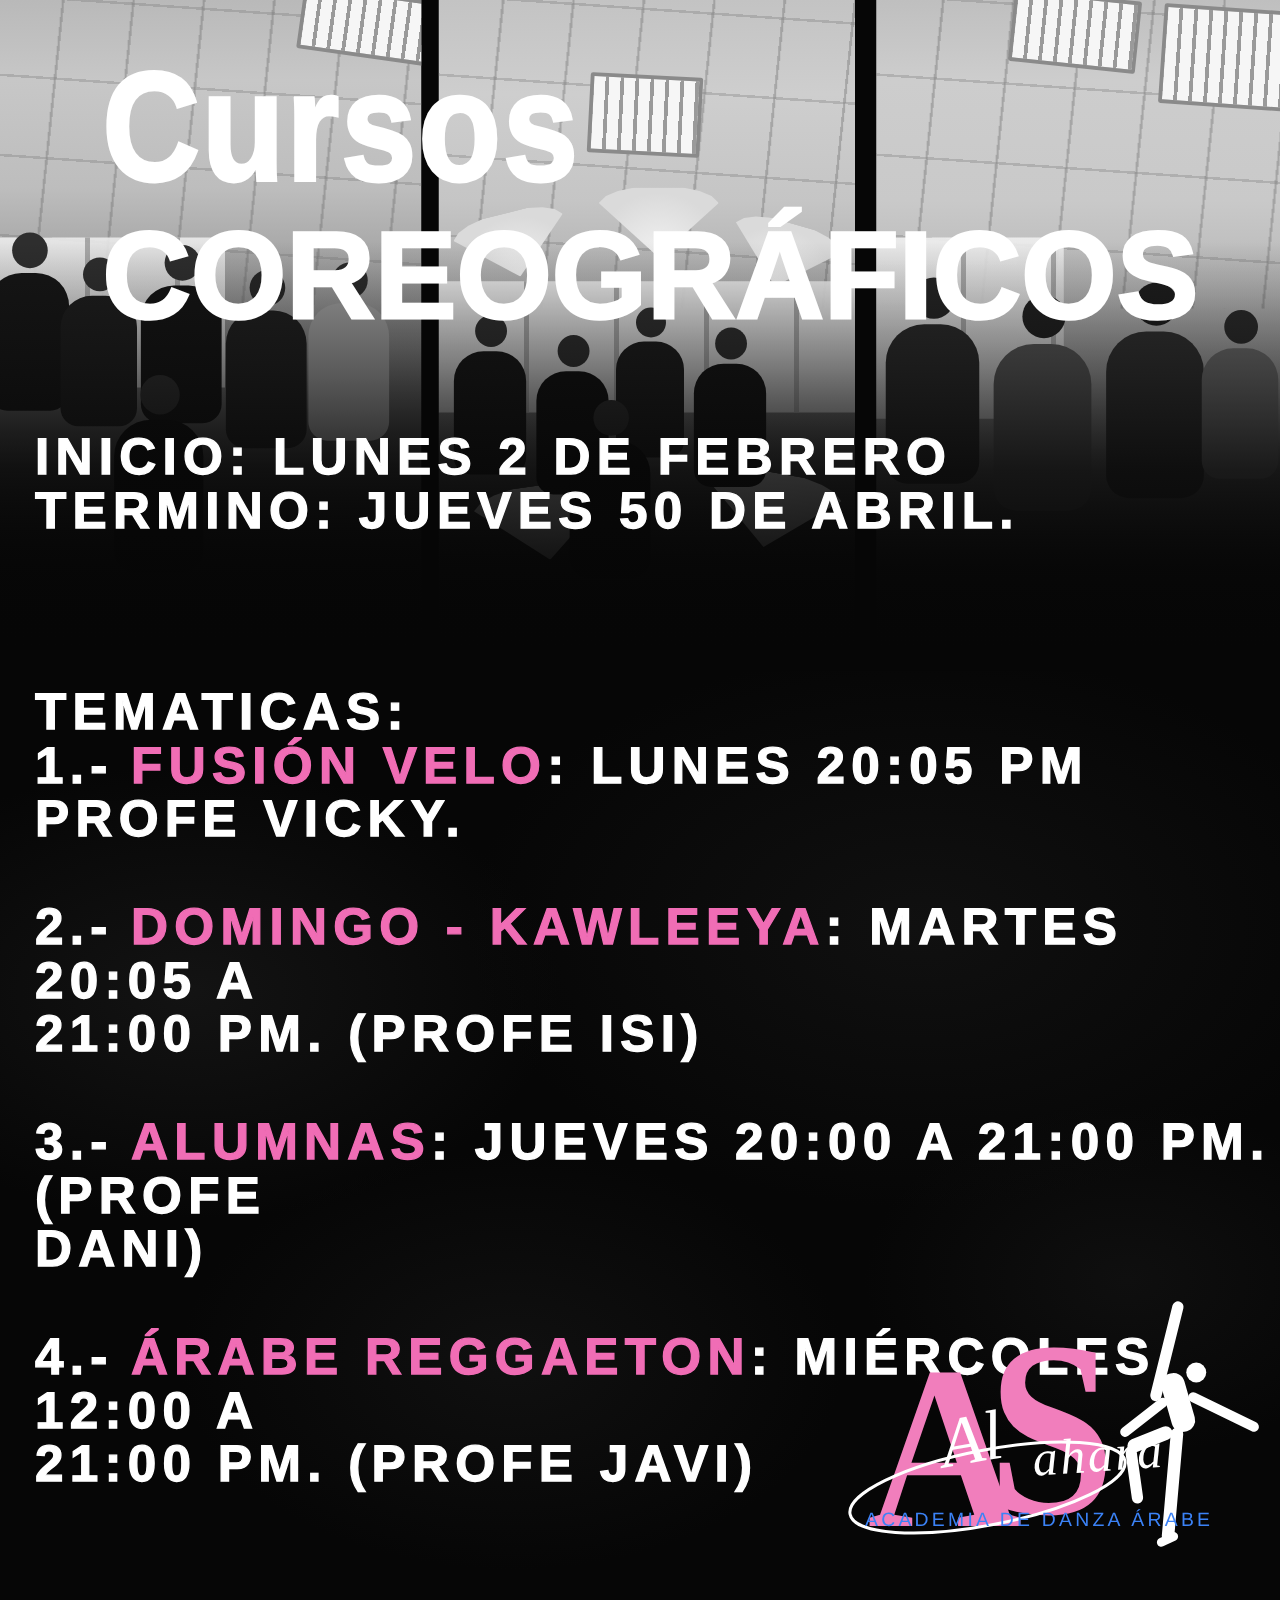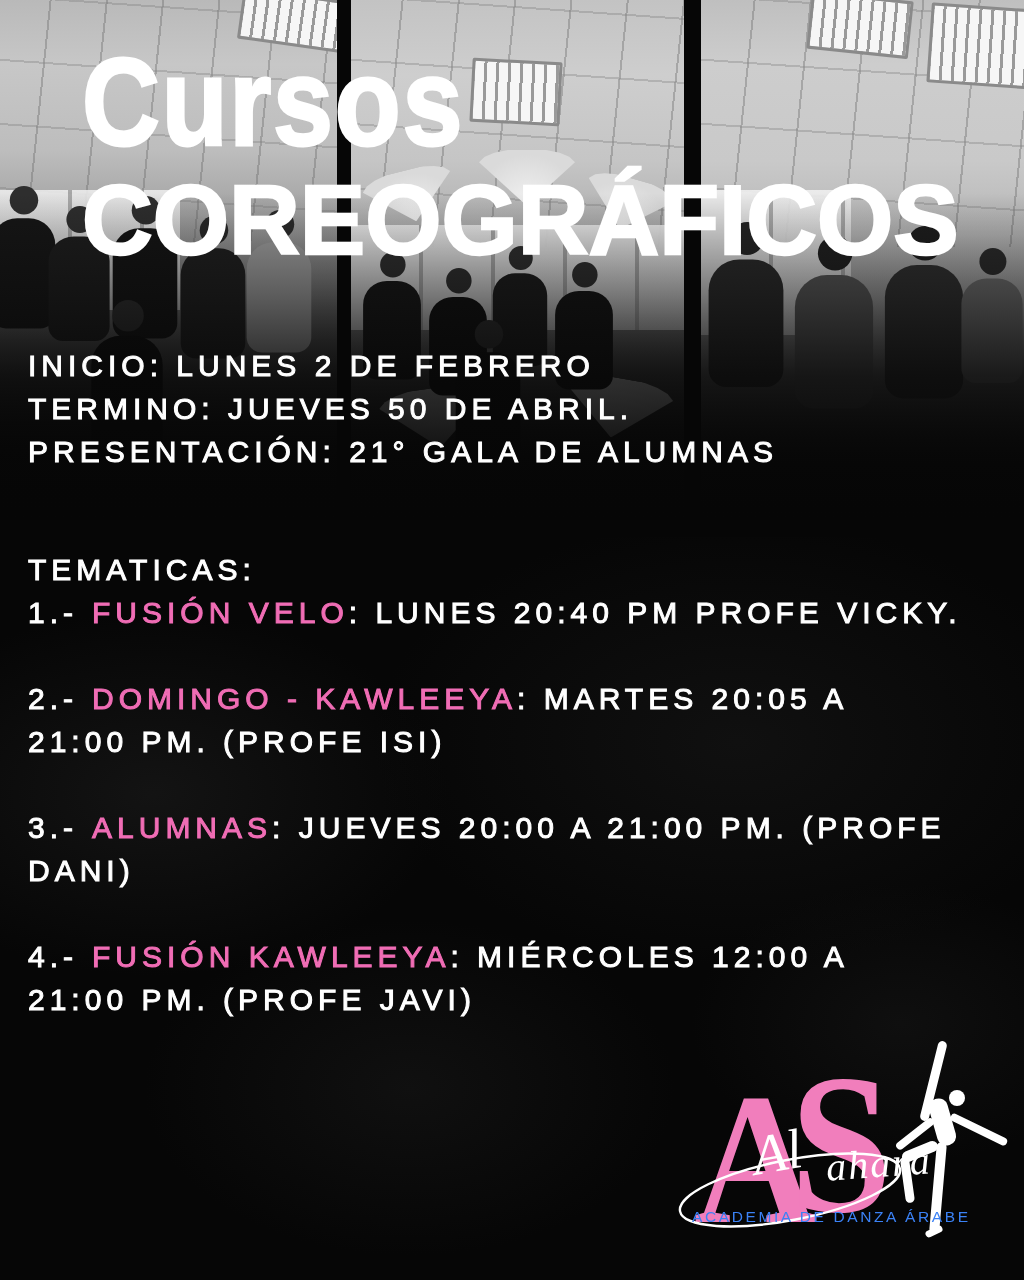--- a/index.html
+++ b/index.html
@@ -46,21 +46,21 @@
   .fade{position:absolute;inset:0;
     background:linear-gradient(180deg, rgba(6,6,6,0) 0%, rgba(6,6,6,0) 36%, rgba(6,6,6,.42) 55%, rgba(6,6,6,.8) 70%, rgba(6,6,6,.96) 85%, #060606 97%);}
   
   .t1,.t2{position:absolute;color:#fff;font-weight:bold;line-height:1;white-space:nowrap;
     transform-origin:left top;}
   .t1{left:82px;top:40px;font-size:124px;letter-spacing:2px;transform:scaleX(.87);
     -webkit-text-stroke:3px #fff;}
   .t2{left:82px;top:170px;font-size:99px;letter-spacing:0;transform:scaleX(.99);
     -webkit-text-stroke:2.5px #fff;}
   
-  .txt{color:#ffffff;font-weight:normal;font-size:30px;line-height:43px;letter-spacing:5px;}
+  .txt{color:#ffffff;font-weight:bold;font-size:41px;line-height:43px;letter-spacing:5px;}
   .txt,.txt span{-webkit-text-stroke:1px currentColor;}
   .info{position:absolute;left:28px;top:344px;width:992px;}
   .tematicas{position:absolute;left:28px;top:548px;width:1000px;}
   .item{margin-bottom:43px;}
   .item .num{margin-right:14px;}
   .pink{color:#f06db5;margin-top:32px;}
   
   .logo{position:absolute;left:688px;top:1038px;width:336px;height:220px;}
   .mono{position:absolute;font-family:"Liberation Serif",serif;font-weight:bold;
     color:#f17ebc;line-height:1;transform-origin:left top;}
@@ -134,43 +134,42 @@
   </div>
   <div class="fade"></div>
 </div>
 
 <div class="t1">Cursos</div>
 <div class="t2">COREOGRÁFICOS</div>
 
 <div class="info txt">
   <div>INICIO: LUNES 2 DE FEBRERO</div>
   <div>TERMINO: JUEVES 50 DE ABRIL.</div>
-  <div>PRESENTACIÓN: 21° GALA DE ALUMNAS</div>
 </div>
 
 <div class="tematicas txt">
   <div>TEMATICAS:</div>
 
   <div class="item">
-    <div><span class="num">1.-</span><span class="pink">FUSIÓN VELO</span><span>: LUNES 20:40 PM PROFE VICKY.</span></div>
+    <div><span class="num">1.-</span><span class="pink">FUSIÓN VELO</span><span>: LUNES 20:05 PM PROFE VICKY.</span></div>
     <div></div>
   </div>
 
   <div class="item">
     <div><span class="num">2.-</span><span class="pink">DOMINGO - KAWLEEYA</span><span>: MARTES 20:05 A</span></div>
     <div>21:00 PM. (PROFE ISI)</div>
   </div>
 
   <div class="item">
     <div><span class="num">3.-</span><span class="pink">ALUMNAS</span><span>: JUEVES 20:00 A 21:00 PM. (PROFE</span></div>
     <div>DANI)</div>
   </div>
 
   <div class="item">
-    <div><span class="num">4.-</span><span class="pink">FUSIÓN KAWLEEYA</span><span>: MIÉRCOLES 12:00 A</span></div>
+    <div><span class="num">4.-</span><span class="pink">ÁRABE REGGAETON</span><span>: MIÉRCOLES 12:00 A</span></div>
     <div>21:00 PM. (PROFE JAVI)</div>
   </div>
 </div>
 
 <div class="logo">
   <div class="mono mono-a">A</div>
   <div class="mono mono-s">S</div>
   <svg class="flourish" width="240" height="96" viewBox="0 0 240 96">
     <ellipse cx="118" cy="48" rx="112" ry="30" fill="none" stroke="#ffffff" stroke-width="2.4" transform="rotate(-11 118 48)"></ellipse>
   </svg>

